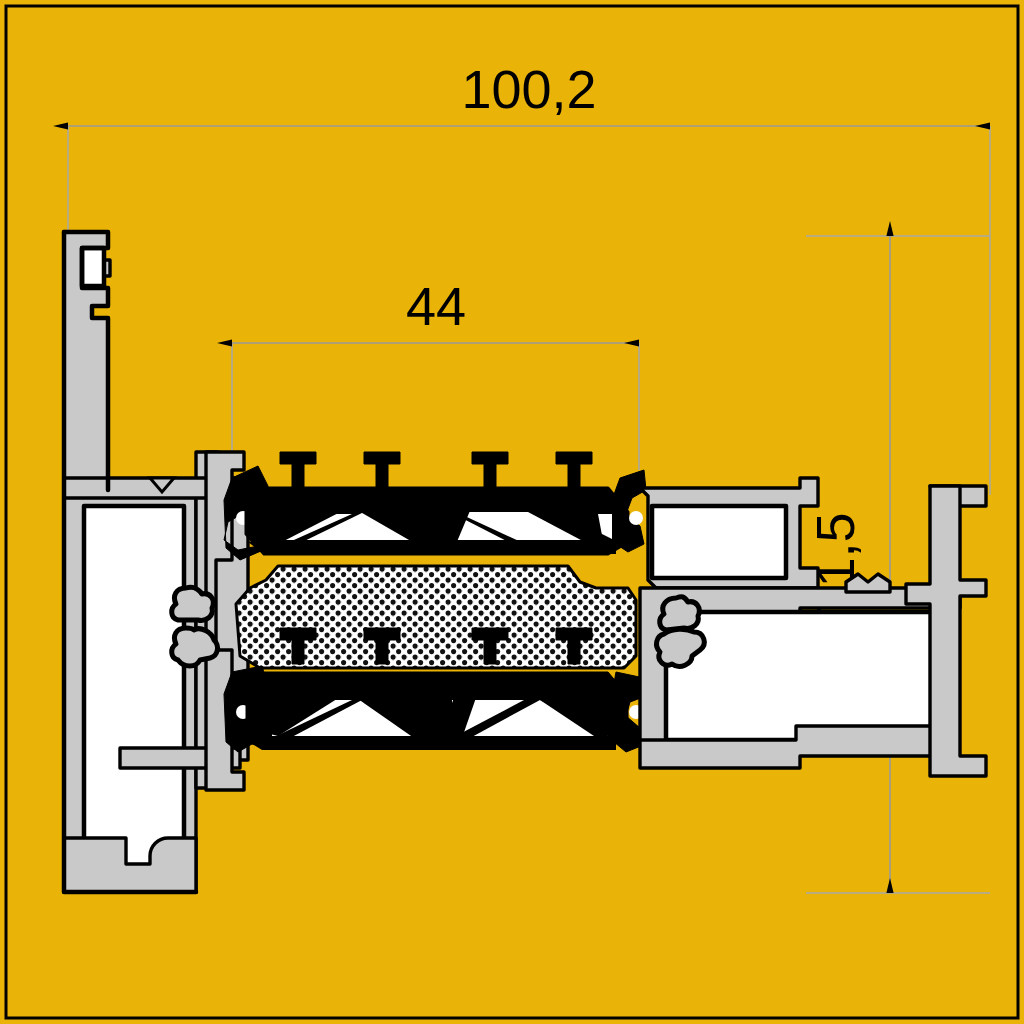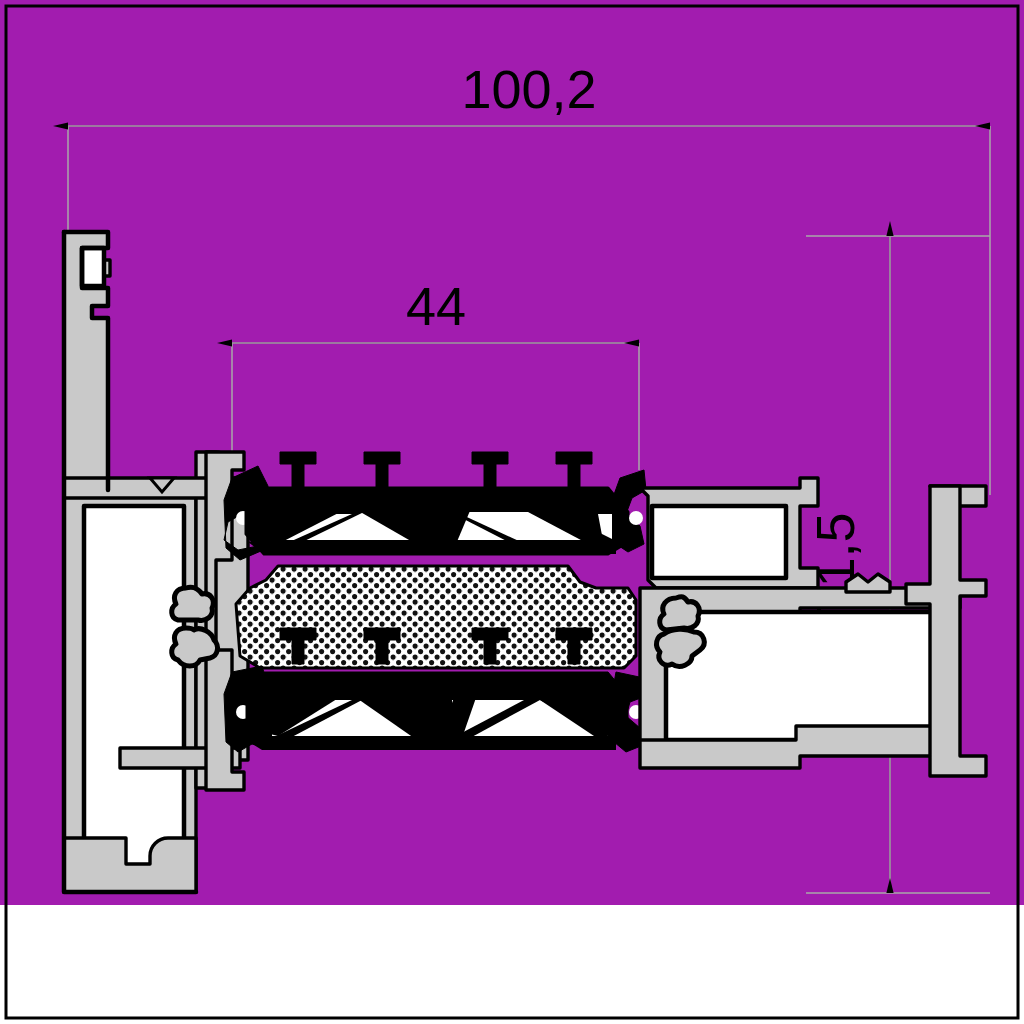--- a/index.html
+++ b/index.html
@@ -9,22 +9,22 @@
   }
   body {
     width: 1024px;
     height: 1024px;
     font-family: "Liberation Sans", sans-serif;
     overflow: hidden;
   }
   #drawing-root {
     position: relative;
     width: 1024px;
-    height: 905px;
-    background: #a21caf;
+    height: 1024px;
+    background: #eab308;
   }
   svg.cad {
     display: block;
     width: 1024px;
     height: 1024px;
   }
   .dim-text {
     font-family: "Liberation Sans", sans-serif;
     font-size: 54px;
     fill: #000000;

